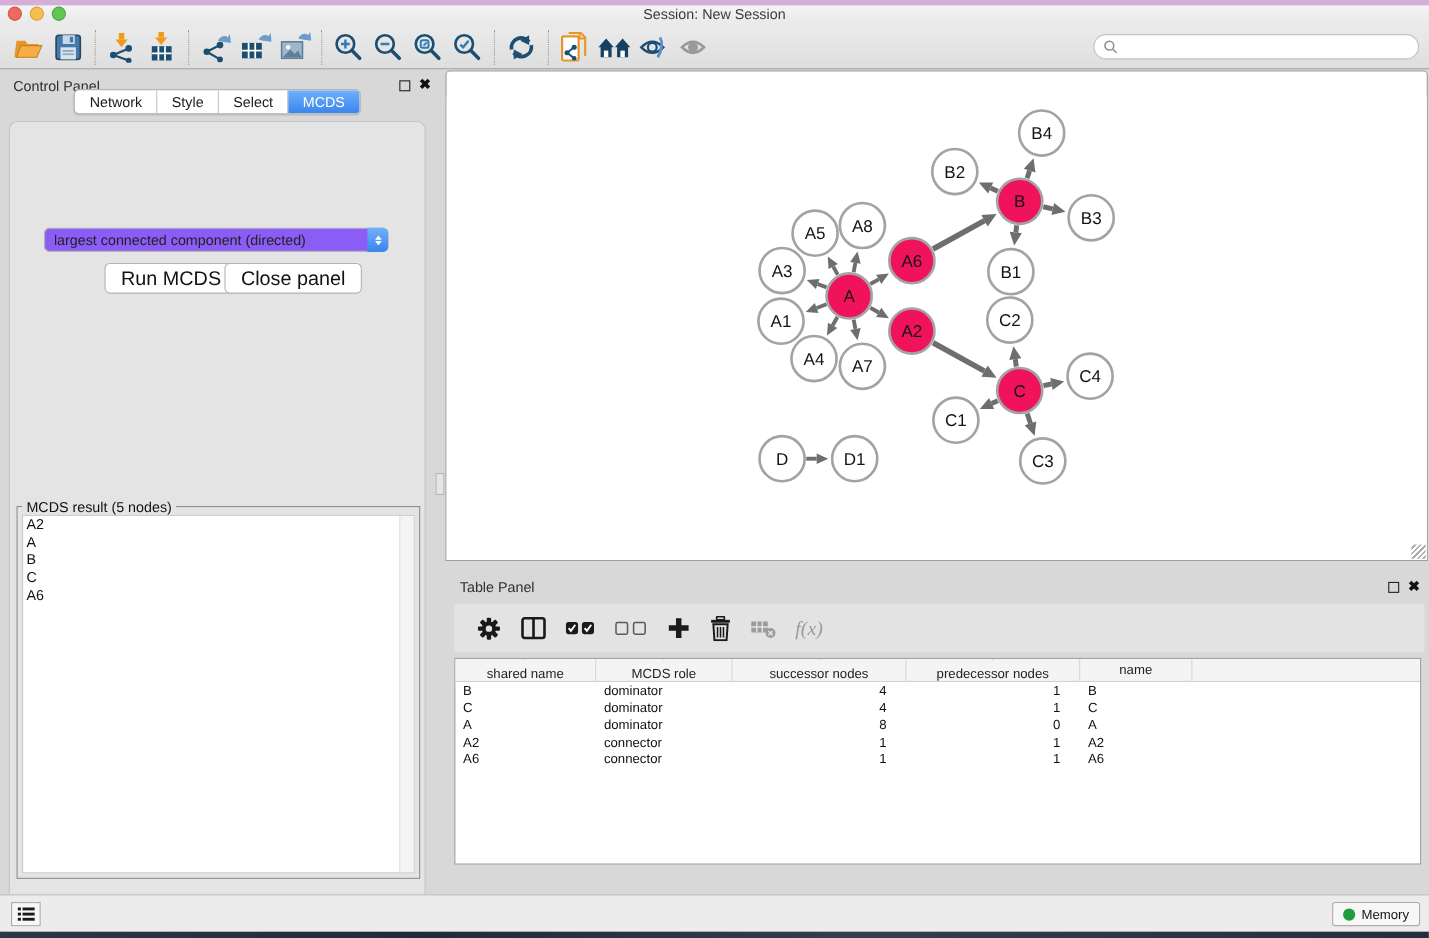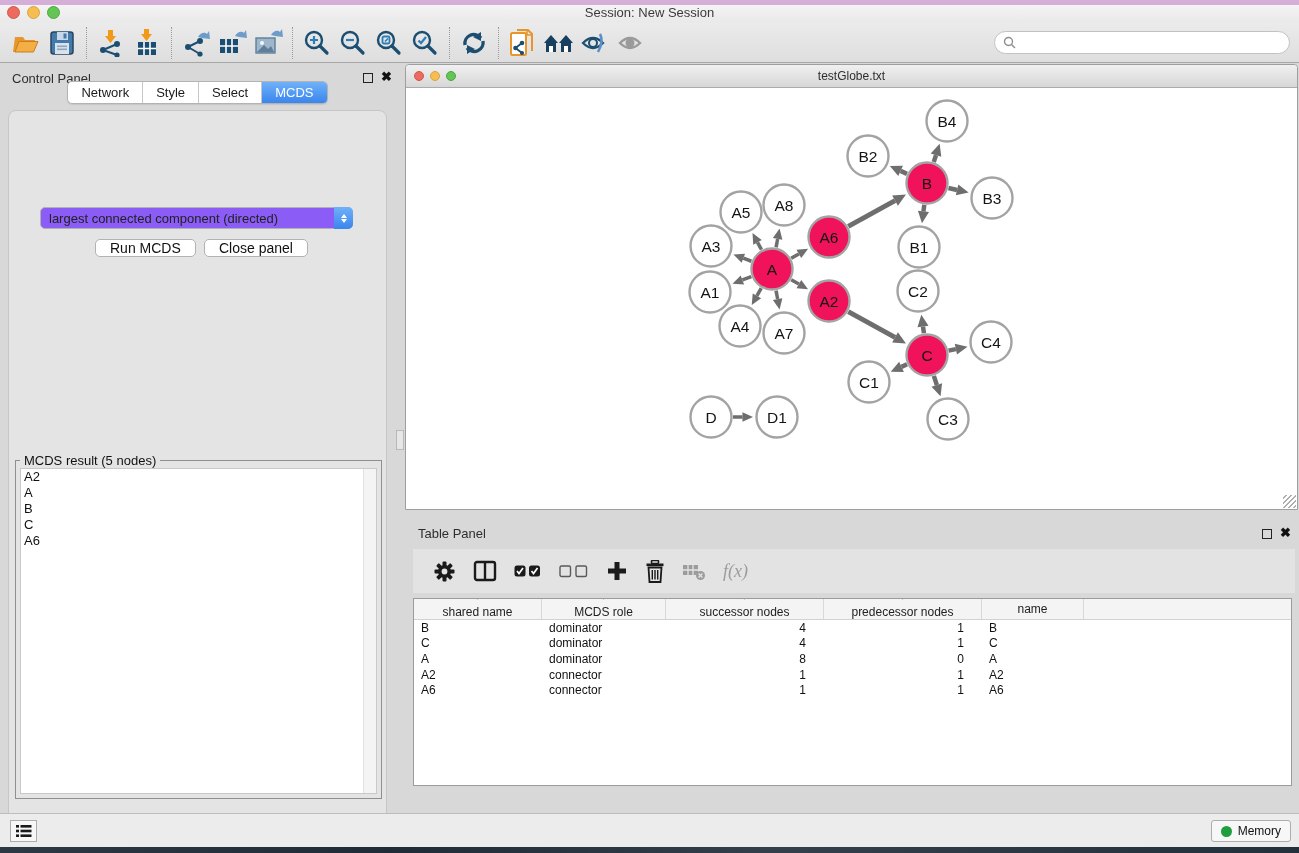--- a/index.html
+++ b/index.html
@@ -34,21 +34,21 @@
   .seg { display:inline-flex; background:#fff; border:1px solid #B3B3B3; border-radius:5px; overflow:hidden; box-shadow:0 1px 1px rgba(0,0,0,0.08); }
   .seg .tab { padding:2px 13px; font-size:13px; line-height:17px; color:#1A1A1A; border-left:1px solid #C6C6C6; cursor:default; }
   .seg .tab:first-child { border-left:none; }
   .seg .tab.active { background:linear-gradient(#6FB1F8,#3A85EF); color:#fff; }
   #criterion-label { position:absolute; left:0; top:75px; width:379px; text-align:center; font-size:13px; color:#1A1A1A; }
   #criterion-select { position:absolute; left:31px; top:96px; width:313px; height:22px; background:#8b5cf6; border:1px solid #B2B2B2; border-radius:5px; display:flex; align-items:center; }
   #criterion-select .val { flex:1; font-size:13px; padding-left:8px; white-space:nowrap; overflow:hidden; }
   #criterion-select .stepper { width:19px; height:22px; margin-right:-1px; border-radius:0 5px 5px 0; background:linear-gradient(#6FB1F8,#3A85EF); display:flex; flex-direction:column; align-items:center; justify-content:center; gap:1px; }
   .chev { width:0; height:0; border-left:3.5px solid transparent; border-right:3.5px solid transparent; }
   .chev.up { border-bottom:4px solid #fff; } .chev.dn { border-top:4px solid #fff; }
-  .pbtn { position:absolute; height:18px; background:#fff; border:1px solid #B2B2B2; border-radius:5px; font-size:14px; font-family:"Liberation Sans",sans-serif; color:#111; padding:0 14px; }
+  .pbtn { position:absolute; height:28px; background:#fff; border:1px solid #B2B2B2; border-radius:5px; font-size:18px; font-family:"Liberation Sans",sans-serif; color:#111; padding:0 14px; }
   #run-btn { left:86px; top:128px; } #closepanel-btn { left:195px; top:128px; }
   #result-group { position:absolute; left:6px; top:349px; width:367px; height:339px; border:1px solid #8F8F8F; }
   #result-title { position:absolute; left:4px; top:-8px; background:#E4E4E4; padding:0 4px; font-size:13px; color:#111; }
   #result-list { position:absolute; left:4px; top:7px; right:4px; bottom:4px; background:#fff; border:1px solid #C9C9C9; overflow:hidden; }
   #result-list .scroll { position:absolute; right:0; top:0; width:13px; height:100%; background:#F4F4F4; border-left:1px solid #E2E2E2; }
   .result-item { font-size:13px; line-height:16px; padding-left:3px; color:#111; }
 
   
   #network-window { left:405px; top:64px; width:893px; height:446px; border:1px solid #9E9E9E; border-radius:4px 4px 0 0; background:#fff; }
   #nw-titlebar { height:23px; background:linear-gradient(#F0F0F0,#D7D7D7); border-bottom:1px solid #ABABAB; border-radius:4px 4px 0 0; position:relative; }
@@ -266,26 +266,20 @@
       <span class="seg" id="cp-seg">
         <span class="tab">Network</span>
         <span class="tab">Style</span>
         <span class="tab">Select</span>
         <span class="tab active">MCDS</span>
       </span>
     </div>
 </div>
 
 <div class="abs" id="network-window">
-  <div id="nw-titlebar">
-    <span class="tl red"></span>
-    <span class="tl yel"></span>
-    <span class="tl grn"></span>
-    <div id="nw-title">testGlobe.txt</div>
-  </div>
   <div id="nw-canvas">
     <svg id="graph" width="891" height="421">
         <line x1="345.3735431949815" y1="188.6517501050875" x2="336.39291284606315" y2="191.98327426678304" stroke="#6E6E6E" stroke-width="3.5"></line>
         <polygon points="326.50158924183836,195.65263624899546 334.7147449252883,187.45951726295513 338.071080766838,196.50703127061095" fill="#6E6E6E"></polygon>
         <line x1="345.4146596993366" y1="173.23831431286462" x2="337.3283412449055" y2="170.18937456775126" stroke="#6E6E6E" stroke-width="3.5"></line>
         <polygon points="327.456734873451,166.46729347687497 339.0306200376522,165.6746351609012 335.6260624521588,174.7041139746013" fill="#6E6E6E"></polygon>
         <line x1="355.230235352432" y1="200.1836432784806" x2="350.91342584424893" y2="207.87296021493162" stroke="#6E6E6E" stroke-width="3.5"></line>
         <polygon points="345.74883416098334,217.07238915074845 346.706104079764,205.51095501381727 355.1207476087339,210.23496541604598" fill="#6E6E6E"></polygon>
         <line x1="355.48901716798036" y1="161.67335414757676" x2="351.50702076574" y2="154.3516188273283" stroke="#6E6E6E" stroke-width="3.5"></line>
         <polygon points="346.4665267258396,145.08361365718898 355.74570559473733,152.04636918348763 347.26833593674263,156.656868471169" fill="#6E6E6E"></polygon>

